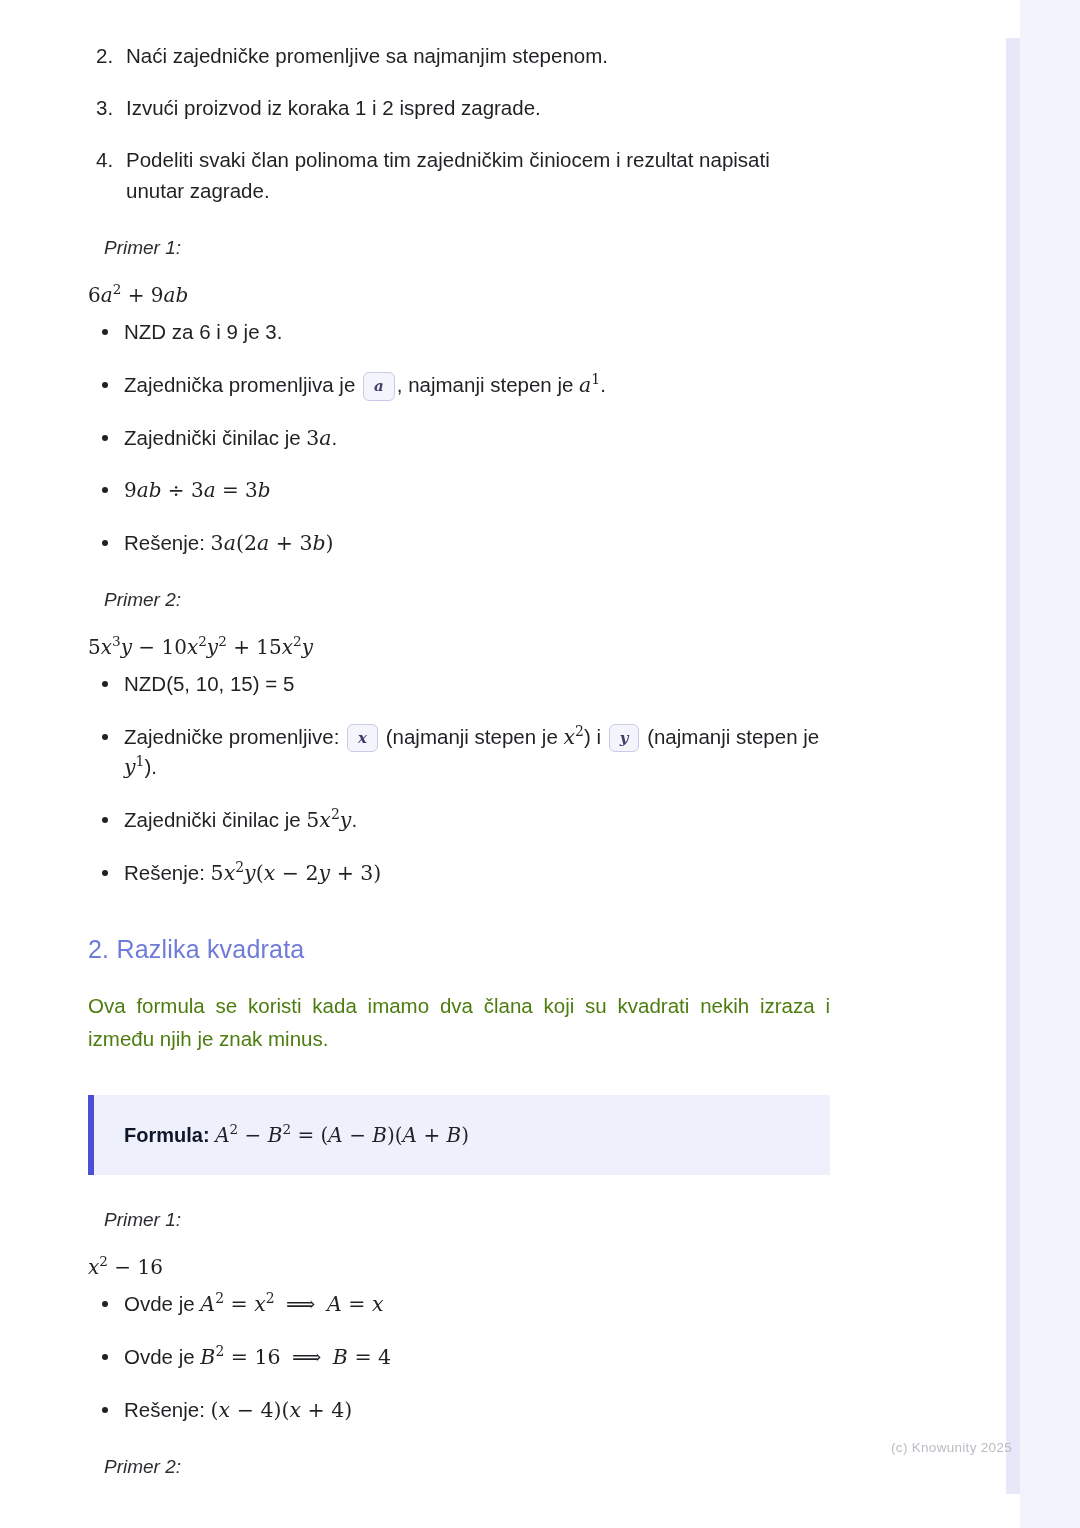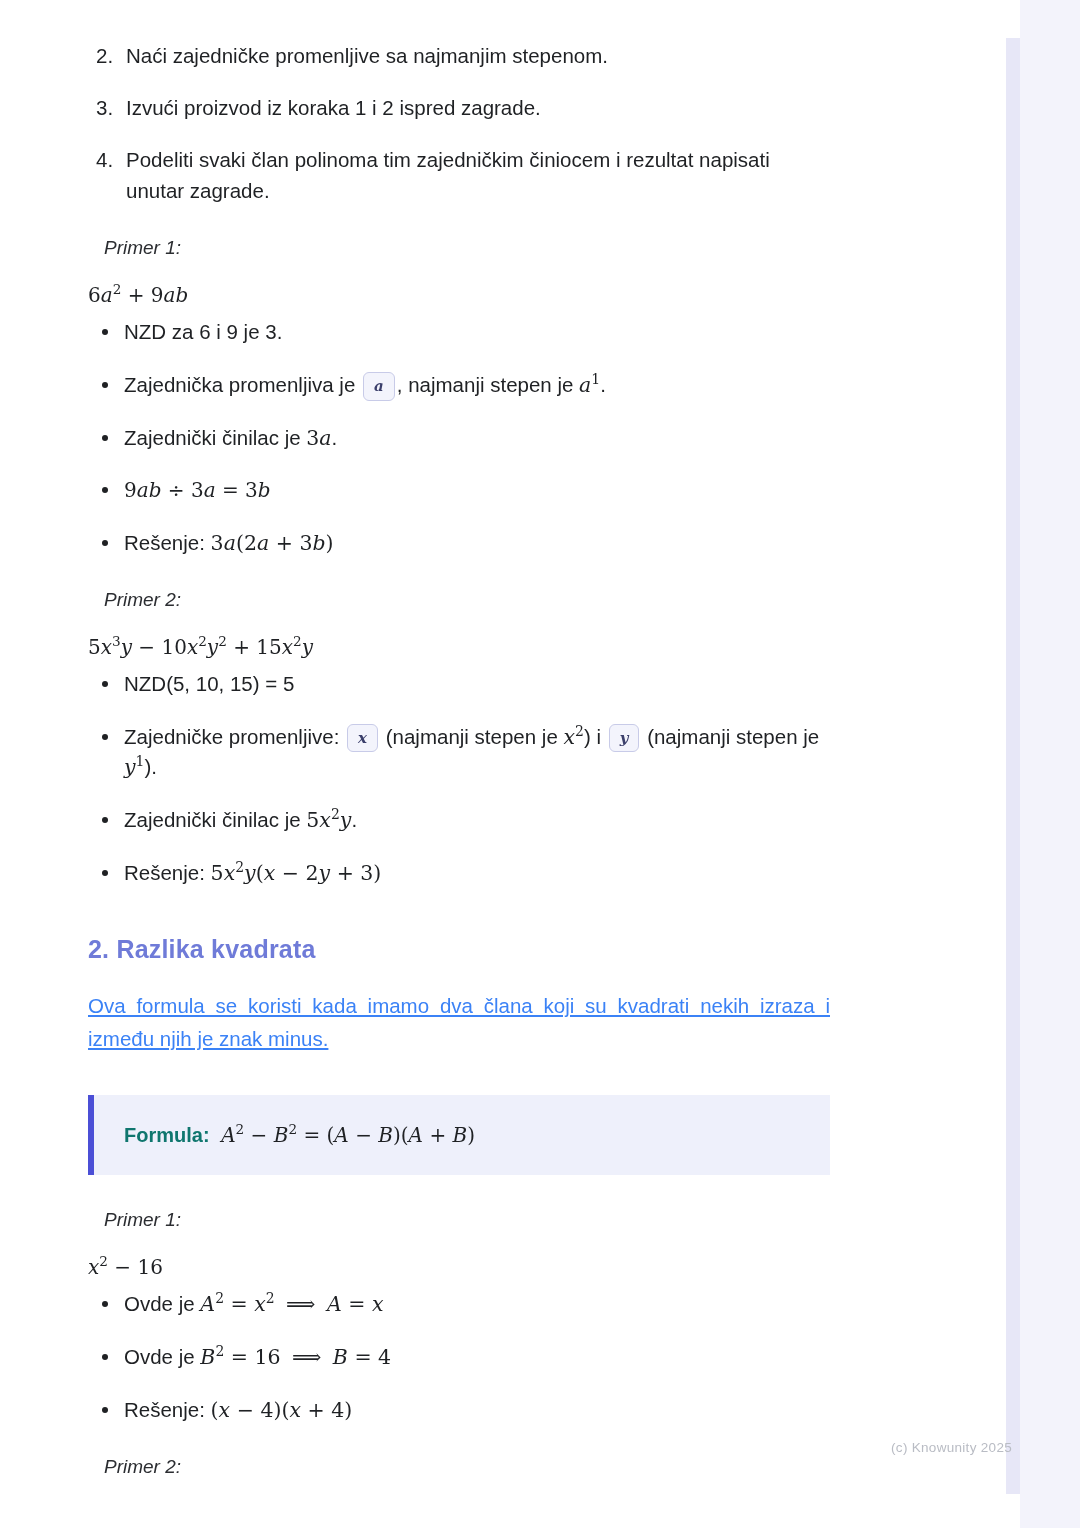--- a/index.html
+++ b/index.html
@@ -115,45 +115,43 @@
     font-weight: bold;
     font-size: 15px;
     color: #3b3f6b;
     vertical-align: middle;
     margin: 0 2px;
   }
 
   h2.section {
     color: #6f7bd8;
     font-size: 25px;
-    font-weight: bold;
+    font-weight: normal;
     margin: 46px 0 26px 0;
     letter-spacing: 0.2px;
   }
 
   p.para {
     font-size: 20.5px;
     line-height: 1.6;
     text-align: justify;
     margin: 0 0 24px 0;
-    color: #3b82f6;
-    text-decoration: underline;
+    color: #4d7c0f;
   }
 
   .formula-box {
     background: #eef0fb;
     border-left: 6px solid #4b4fd6;
     padding: 28px 30px;
     margin: 40px 0 34px 0;
     font-size: 20px;
   }
   .formula-box .flabel {
     font-weight: bold;
-    color: #0f766e;
-    margin-right: 6px;
+    color: #0f172a;
   }
 
   .watermark {
     position: absolute;
     right: 68px;
     top: 1440px;
     font-size: 13.5px;
     color: #b9bcc4;
     letter-spacing: 0.3px;
     text-align: right;

